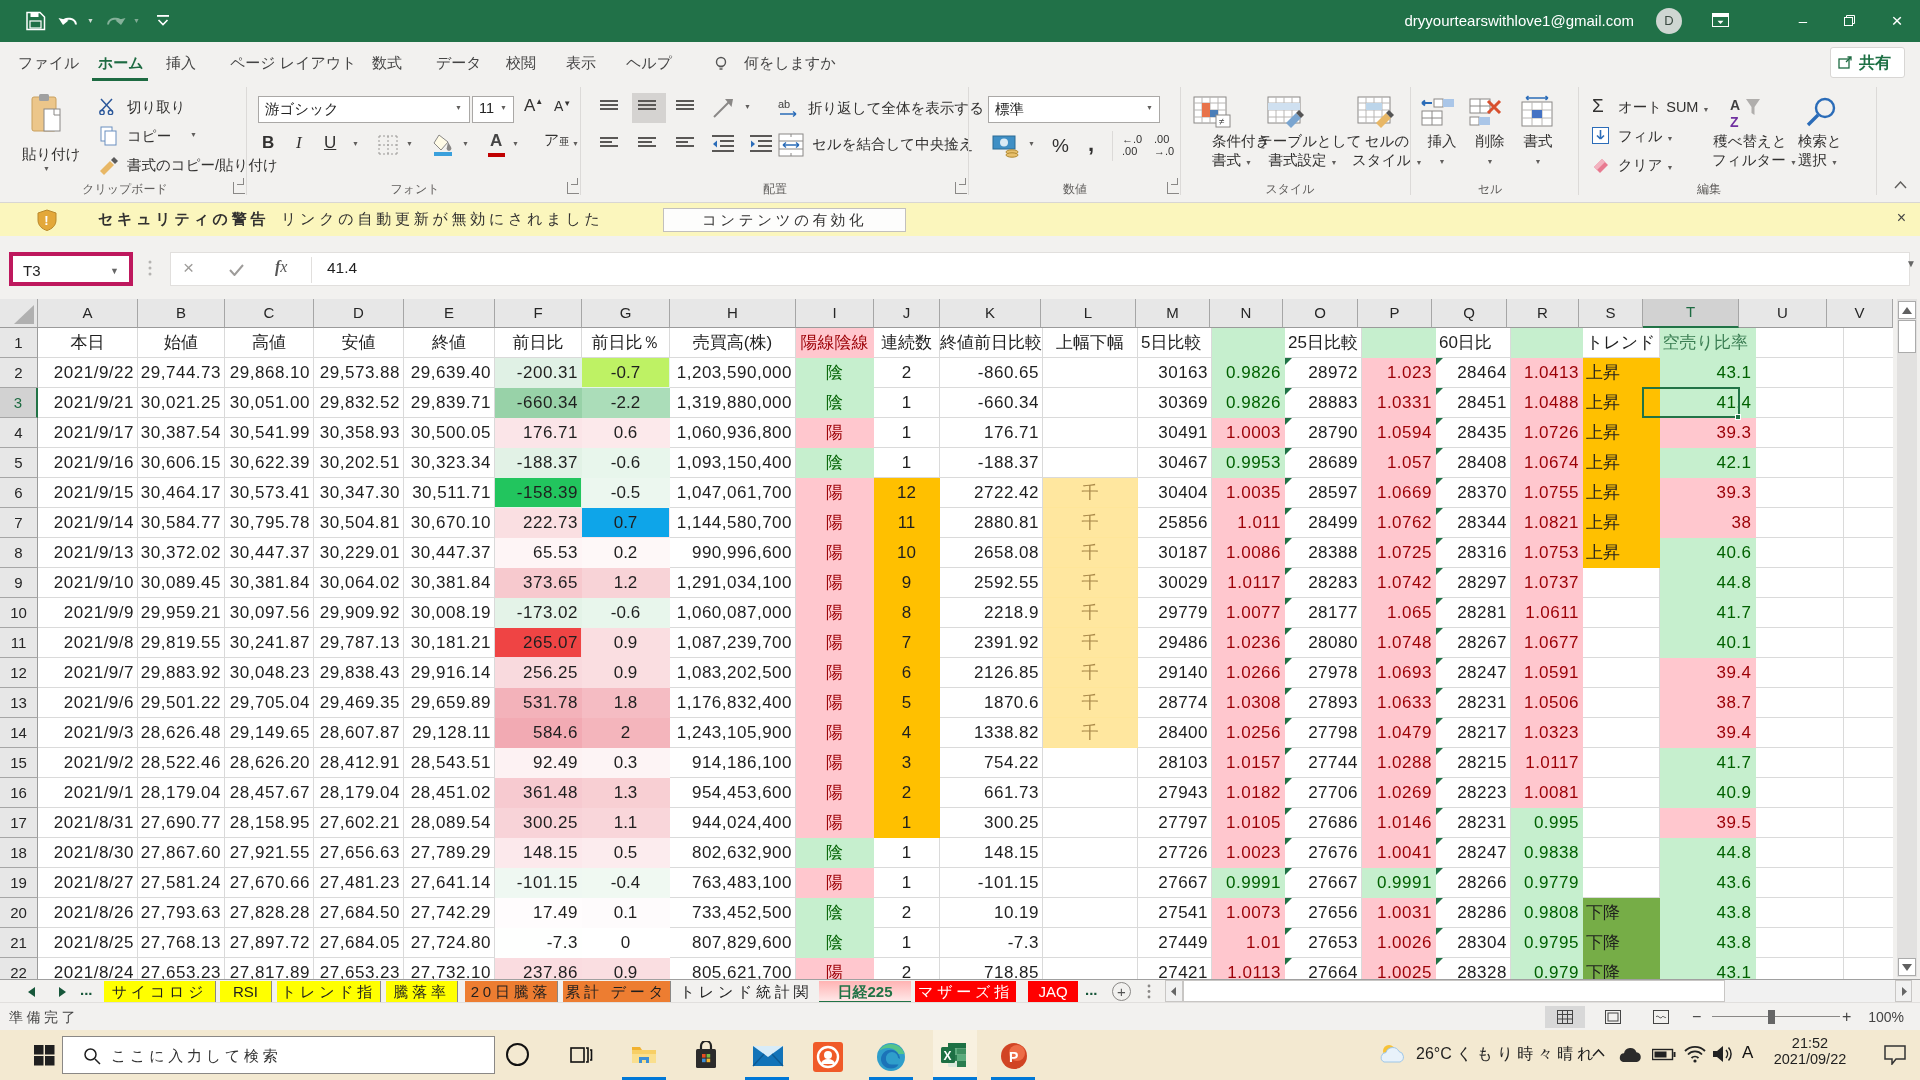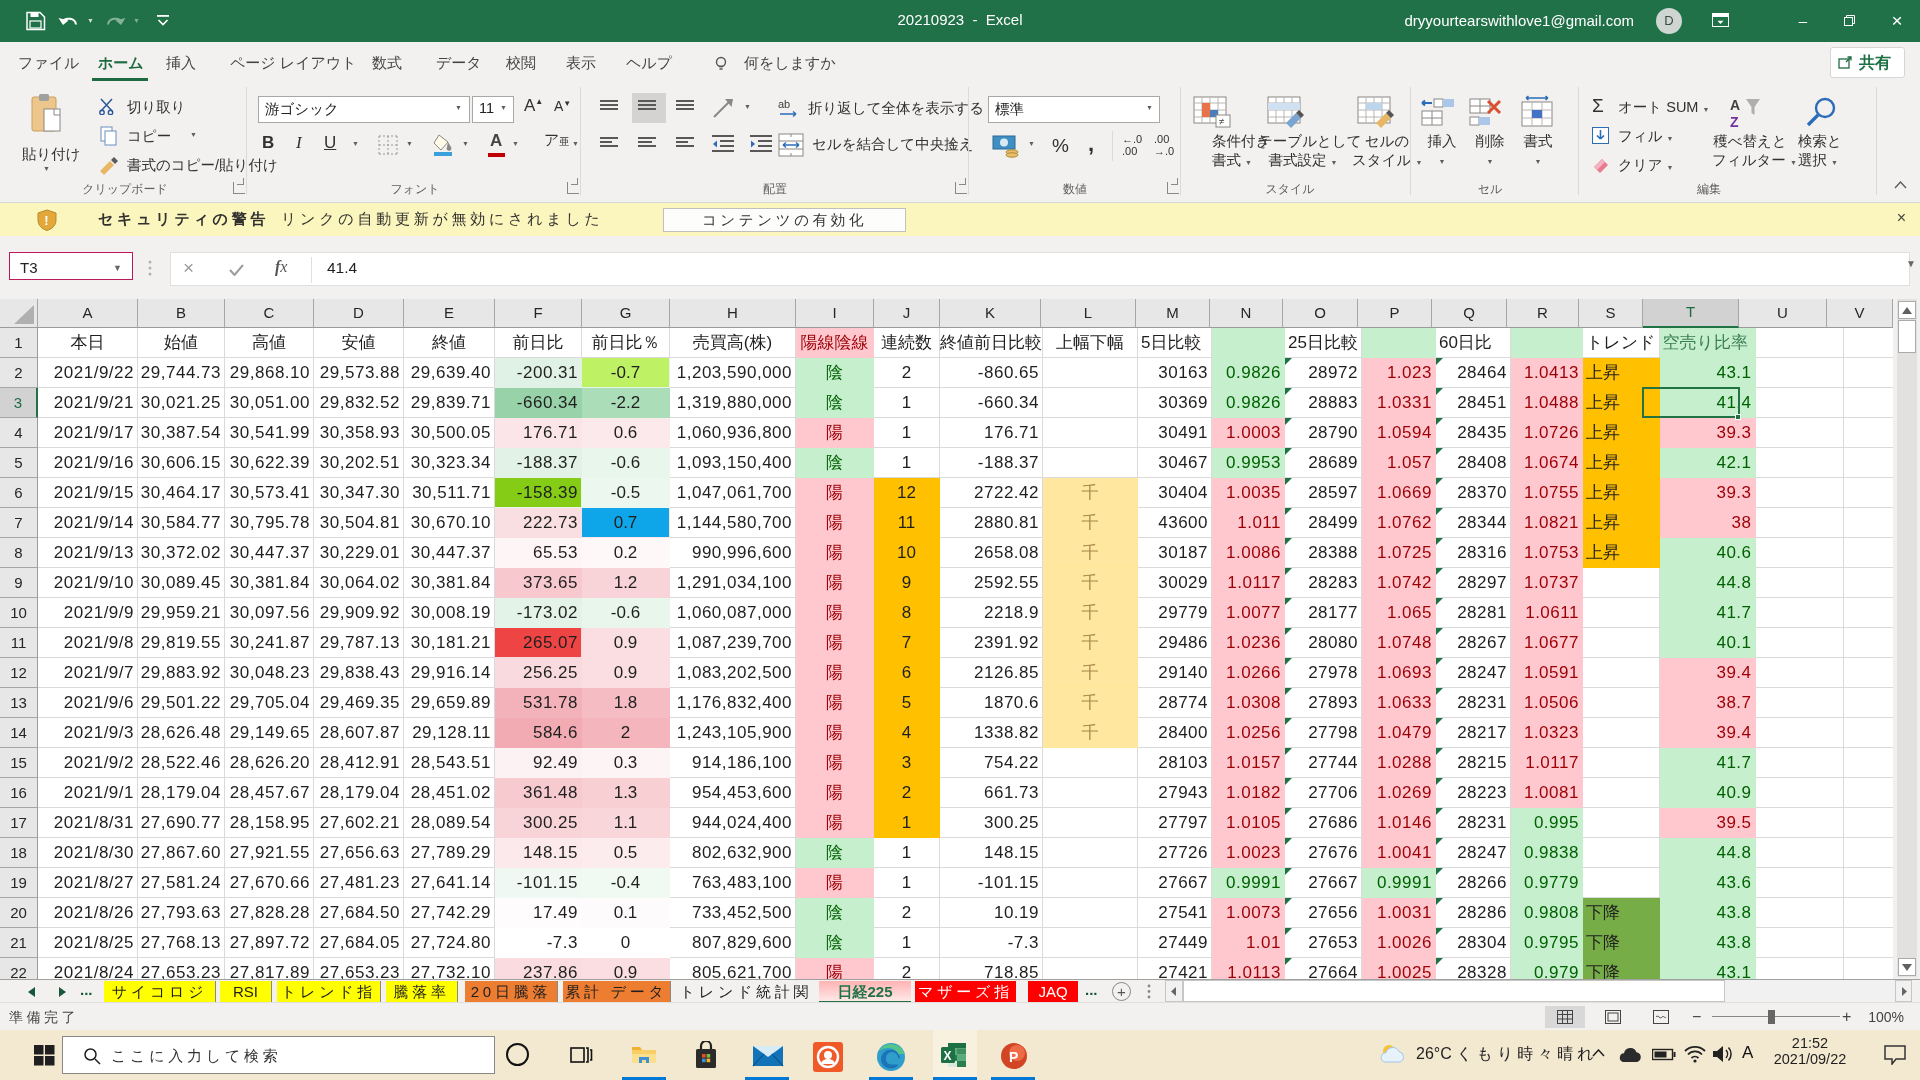--- a/index.html
+++ b/index.html
@@ -23,21 +23,21 @@
 .dlaunch{position:absolute;top:97px;width:12px;height:12px;border-left:1px solid #8a8886;border-bottom:1px solid #8a8886}
 .dlaunch:after{content:"";position:absolute;left:3px;top:-4px;width:6px;height:6px;border-right:1px solid #8a8886;border-bottom:1px solid #8a8886}
 .rlbl{position:absolute;font-size:14.5px;color:#323130;white-space:nowrap}
 .dd{color:#605e5c;font-size:7px}
 .inbox{position:absolute;background:#fff;border:1px solid #aaa8a6;font-size:14.5px;color:#222;padding-left:6px}
 
 #secbar{left:0;top:203px;width:1920px;height:33px;background:#fbf6bd;font-size:15px;color:#323130}
 #enbtn{position:absolute;left:663px;top:5px;width:243px;height:24px;background:#fdfdfc;border:1px solid #c2c0be;text-align:center;font-size:14.5px;line-height:22px}
 
 #fbar{left:0;top:236px;width:1920px;height:63px;background:#f2f1ef}
-#nbox{position:absolute;left:9px;top:16px;width:124px;height:28px;background:#fff;border:1px solid #be185d;font-size:15px;color:#222;padding:6px 0 0 10px}
+#nbox{position:absolute;left:9px;top:16px;width:124px;height:34px;background:#fff;border:4px solid #be185d;font-size:15px;color:#222;padding:6px 0 0 10px}
 #fxbox{position:absolute;left:170px;top:16px;width:1740px;height:34px;background:#fff;border:1px solid #e1dfdd}
 
 #grid{left:0;top:299px;width:1912px;height:680px;background:#fff;overflow:hidden}
 .chdr{position:absolute;top:0;height:29px;background:#e7e7e7;border-right:1px solid #a6a6a6;border-bottom:1px solid #9b9b9b;font-size:15px;color:#262626;text-align:center;line-height:28px}
 .rhdr{position:absolute;left:0;width:38px;height:30px;background:#e7e7e7;border-right:1px solid #9b9b9b;border-bottom:1px solid #a6a6a6;font-size:15px;color:#262626;text-align:center;line-height:29px}
 .hsel{background:#d2d2d2;color:#1e6b42}
 td{font-size:17px;line-height:29px;color:#1f1f1f;border-right:1px solid #dadada;border-bottom:1px solid #dadada;padding:0 3px 0 2px;white-space:nowrap;overflow:hidden;height:30px}
 .num{text-align:right;letter-spacing:.5px}
 .ctr{text-align:center;padding:0}
 .lft{text-align:left;padding-left:3px}
@@ -73,21 +73,20 @@
  <div class="abs" style="left:87px;top:17px;font-size:7px;color:#cfdcd4">▼</div>
  <svg class="abs" style="left:104px;top:14px;opacity:.45" width="22" height="15" viewBox="0 0 22 15">
   <path d="M18 8 a7.5 6.5 0 0 0 -14 2.5" fill="none" stroke="#fff" stroke-width="2"></path>
   <path d="M21.5 4 l-4.5 7 -5.5-4.5z" fill="#fff"></path>
  </svg>
  <div class="abs" style="left:133px;top:17px;font-size:7px;color:#cfdcd4;opacity:.55">▼</div>
  <svg class="abs" style="left:157px;top:15px" width="12" height="13" viewBox="0 0 12 13">
   <rect x="0" y="0" width="12" height="1.8" fill="#fff"></rect>
   <path d="M1.5 5 L6 9.5 L10.5 5" fill="none" stroke="#fff" stroke-width="1.6"></path>
  </svg>
- <div class="abs" id="tctr">20210923&nbsp;&nbsp;-&nbsp;&nbsp;Excel</div>
  <div class="abs" id="acct">dryyourtearswithlove1@gmail.com</div>
  <div class="abs" id="avatar">D</div>
  <svg class="abs" style="left:1712px;top:13px" width="17" height="16" viewBox="0 0 17 16">
   <rect x="0.5" y="0.5" width="16" height="13" fill="none" stroke="#fff"></rect>
   <rect x="0.5" y="0.5" width="16" height="3.5" fill="#fff"></rect>
   <path d="M8.5 11 l-3-3.2 h6z" fill="#fff"></path>
  </svg>
  <div class="abs winbtn" style="right:94px">–</div>
  <div class="abs winbtn" style="right:48px"><svg width="11" height="11" viewBox="0 0 11 11" style="margin-top:15px">
           <rect x="0.5" y="2.5" width="8" height="8" fill="none" stroke="#fff"></rect>
@@ -572,21 +571,21 @@
             <td class="num good" style="border-color:#c6efce">42.1</td>
             <td></td>
             <td></td>
           </tr>
 <tr style="height:30px">
             <td class="num">2021/9/15</td>
             <td class="num">30,464.17</td>
             <td class="num">30,573.41</td>
             <td class="num">30,347.30</td>
             <td class="num">30,511.71</td>
-            <td class="num" style="background:#84cc16;border-color:#e6f4ea">-158.39</td>
+            <td class="num" style="background:#22c55e;border-color:#e6f4ea">-158.39</td>
             <td class="ctr" style="background:#ecf7ef;border-color:#ecf7ef">-0.5</td>
             <td class="num">1,047,061,700</td>
             <td class="ctr bad" style="border-color:#ffc7ce">陽</td>
             <td class="ctr amber" style="border-color:#ffc000">12</td>
             <td class="num">2722.42</td>
             <td class="ctr sen" style="border-color:#ffe699">千</td>
             <td class="num">30404</td>
             <td class="num bad" style="border-color:#ffc7ce">1.0035</td>
             <td class="num tri">28597</td>
             <td class="num bad" style="border-color:#ffc7ce">1.0669</td>
@@ -603,21 +602,21 @@
             <td class="num">30,795.78</td>
             <td class="num">30,504.81</td>
             <td class="num">30,670.10</td>
             <td class="num" style="background:#fadfe2;border-color:#fadfe2">222.73</td>
             <td class="ctr" style="background:#0ea5e9;border-color:#fbe5e8">0.7</td>
             <td class="num">1,144,580,700</td>
             <td class="ctr bad" style="border-color:#ffc7ce">陽</td>
             <td class="ctr amber" style="border-color:#ffc000">11</td>
             <td class="num">2880.81</td>
             <td class="ctr sen" style="border-color:#ffe699">千</td>
-            <td class="num">43600</td>
+            <td class="num">25856</td>
             <td class="num bad" style="border-color:#ffc7ce">1.011</td>
             <td class="num tri">28499</td>
             <td class="num bad" style="border-color:#ffc7ce">1.0762</td>
             <td class="num tri">28344</td>
             <td class="num bad" style="border-color:#ffc7ce">1.0821</td>
             <td class="lft amber" style="border-color:#ffc000">上昇</td>
             <td class="num bad" style="border-color:#ffc7ce">38</td>
             <td></td>
             <td></td>
           </tr>

